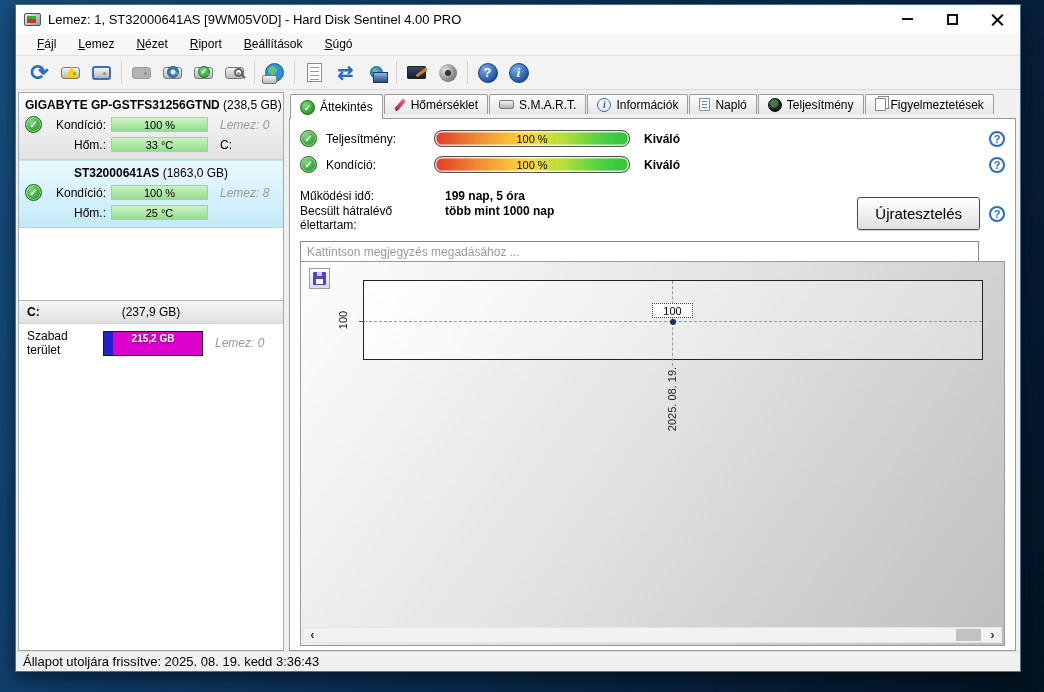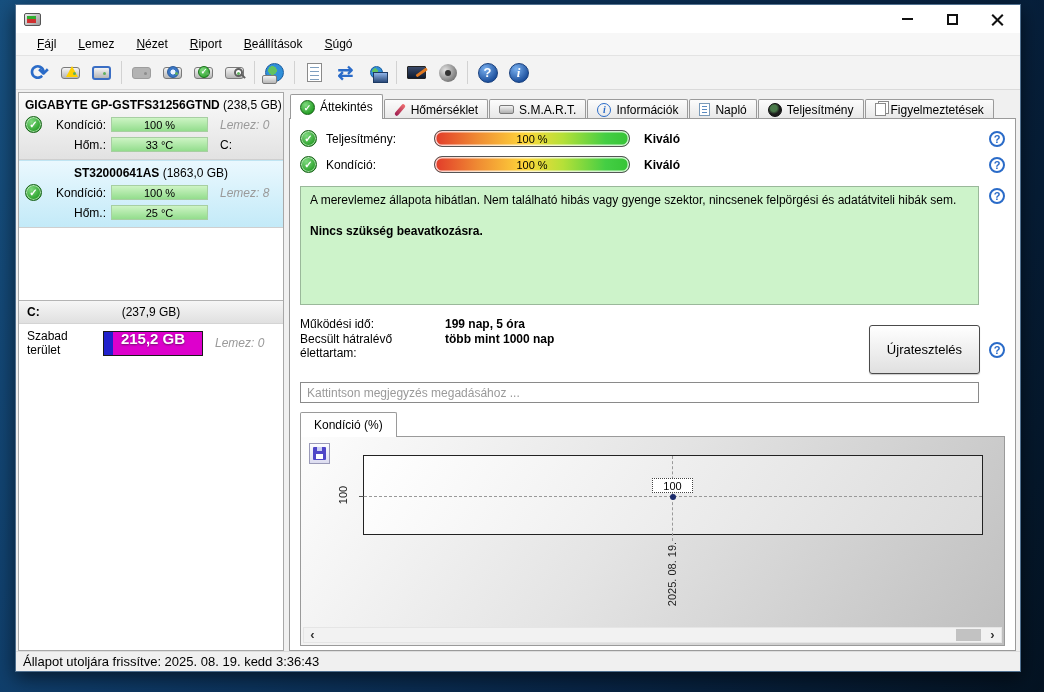--- a/index.html
+++ b/index.html
@@ -87,24 +87,24 @@
   .drive-list-space { flex: 1; background: #fff; }
   .partition-block { border-top: 1px solid #b4b4b4; }
   .part-header { display: flex; align-items: center; background: linear-gradient(#f6f6f6,#e0e0e0); border-bottom: 1px solid #d4d4d4; padding: 4px 8px; }
   .part-name { font-weight: bold; }
   .part-size { position: absolute; left: 50%; transform: translateX(-50%); }
   .part-header { position: relative; }
   .part-row { display: flex; align-items: center; padding: 5px 8px 6px; background: #fff; }
   .free-label { width: 76px; }
   .free-meter { width: 100px; height: 25px; border: 1px solid #1a1a1a; position: relative; flex: none;
     background: linear-gradient(90deg,#2222cc 0 9%,#dd00cc 9%); color: #fff; font-weight: bold;
-    text-align: center; font-size: 15px; line-height: 13px; text-shadow: 0 1px 2px #70106a; }
+    text-align: center; font-size: 10px; line-height: 13px; text-shadow: 0 1px 2px #70106a; }
   
   .main { flex: 1; display: flex; flex-direction: column; min-width: 0; padding: 2px 2px 0 5px; }
-  .tabbar { display: flex; align-items: flex-end; height: 25px; flex: none; padding-left: 1px; }
+  .tabbar { display: flex; height: 25px; flex: none; padding-left: 1px; }
   .tab { display: flex; align-items: center; gap: 5px; padding: 0 9px; border: 1px solid #9a9a9a; border-bottom: none;
     background: linear-gradient(#fcfcfc,#e7e7e7); margin-right: 1px; height: 20px; border-radius: 2px 2px 0 0; white-space: nowrap; }
   .tab.active { background: #fff; height: 25px; position: relative; z-index: 2; font-weight: normal; }
   .ti { flex: none; display: inline-block; }
   .ti-check { width: 15px; height: 15px; border-radius: 50%; background: radial-gradient(circle at 35% 30%,#7fd97f,#1f9a1f 80%); border: 1px solid #136013; color: #fff; font-size: 9px; font-weight: bold; text-align: center; line-height: 14px; }
   .ti-check::before { content: "✓"; }
   .ti-thermo { width: 4px; height: 14px; background: linear-gradient(#f07070,#9c1a50); border-radius: 2px; transform: rotate(40deg); margin: 0 4px; }
   .ti-smart { width: 15px; height: 9px; background: linear-gradient(#f4f4f4,#b0b0b0); border: 1px solid #7a7a7a; border-radius: 2px; }
   .ti-info { width: 14px; height: 14px; border-radius: 50%; border: 1px solid #2a6bc8; color: #2a6bc8; font-weight: bold; font-size: 10px; text-align: center; line-height: 12px; font-family: "Liberation Serif", serif; font-style: italic; }
   .ti-info::before { content: "i"; }
@@ -127,21 +127,21 @@
   .status-row { display: flex; align-items: flex-start; margin-top: 9px; }
   .status-box { flex: 1; background: #cdf3ca; border: 1px solid #9ab89a; padding: 6px 9px; height: 119px; }
   .status-advice { font-weight: bold; margin-top: 17px; }
   .status-row .help-ic { margin-left: 10px; margin-top: 2px; }
   .stats-row { display: flex; align-items: flex-start; margin-top: 12px; }
   .stats { flex: 1; }
   .stat-line { display: flex; margin-bottom: 1px; }
   .stat-label { width: 145px; }
   .stat-value { font-weight: bold; }
   .retest-wrap { display: flex; align-items: center; gap: 9px; margin-top: 8px; }
-  .retest-btn { padding: 16px 17px; border: 1px solid #4a4a4a; border-radius: 3px; background: linear-gradient(#ffffff,#e0e0e0); font-size: 13px; font-family: inherit; box-shadow: 0 1px 1px rgba(0,0,0,.2); }
+  .retest-btn { padding: 7px 17px; border: 1px solid #4a4a4a; border-radius: 3px; background: linear-gradient(#ffffff,#e0e0e0); font-size: 15px; font-family: inherit; box-shadow: 0 1px 1px rgba(0,0,0,.2); }
   .comment-input { margin-top: 8px; height: 21px; border: 1px solid #8a8a8a; padding: 2px 6px; font-size: 12px; width: calc(100% - 26px); font-family: inherit; background: #fff; }
   .comment-input::placeholder { color: #9a9a9a; }
   
   .chart-tab-row { margin-top: 9px; display: flex; flex: none; }
   .chart-tab { padding: 5px 13px; border: 1px solid #9a9a9a; border-bottom: none; background: #fff; border-radius: 2px 2px 0 0; position: relative; z-index: 2; }
   .chart-panel { flex: 1; border: 1px solid #9a9a9a; background: linear-gradient(125deg,#fdfdfd 0%,#e4e4e4 45%,#bfbfbf 100%); position: relative; margin-top: -1px; min-height: 0; }
   .save-ic { position: absolute; left: 8px; top: 6px; width: 21px; height: 21px; background: linear-gradient(#fdfdff,#dcdcf0); border: 1px solid #9a9ab8; display: flex; align-items: center; justify-content: center; }
   .floppy { width: 13px; height: 13px; background: #4f46c8; position: relative; border-radius: 1px; }
   .floppy::before { content:""; position: absolute; left: 4px; top: 0; width: 5px; height: 4px; background: #cdd0f5; }
   .floppy::after { content:""; position: absolute; left: 3px; bottom: 1px; width: 7px; height: 5px; background: #fff; }
@@ -162,20 +162,21 @@
   .statusbar { height: 20px; background: #f0f0f0; border-top: 1px solid #dddddd; display: flex; align-items: center; padding-left: 7px; flex: none; font-size: 13px; }
 </style>
 </head>
 <body>
 
 <div id="desktop">
   <div id="window">
 
     <div class="titlebar">
       <span class="app-ic"></span>
+      <span class="title-text">Lemez: 1, ST32000641AS [9WM05V0D]  -  Hard Disk Sentinel 4.00 PRO</span>
       <span class="win-controls">
         <span class="win-btn">
             <span class="glyph-min"></span>
           </span>
         <span class="win-btn">
             <span class="glyph-max"></span>
           </span>
         <span class="win-btn">
             <span class="glyph-close">
               <i></i>
@@ -360,50 +361,40 @@
           </div>
 
           <div class="meter-row">
             <span class="check-ic"></span>
             <span class="meter-label">Kondíció:</span>
             <span class="big-meter">100 %</span>
             <span class="rating">Kiváló</span>
             <span class="row-help help-ic"></span>
           </div>
 
-          <div class="status-row">
-            <div class="status-box">
-              <div>A merevlemez állapota hibátlan. Nem található hibás vagy gyenge szektor, nincsenek felpörgési és adatátviteli hibák sem.</div>
-              <div class="status-advice">Nincs szükség beavatkozásra.</div>
-            </div>
-            <span class="help-ic"></span>
-          </div>
 
           <div class="stats-row">
             <div class="stats">
               <div class="stat-line">
                 <span class="stat-label">Működési idő:</span>
                 <span class="stat-value">199 nap, 5 óra</span>
               </div>
               <div class="stat-line">
                 <span class="stat-label">Becsült hátralévő élettartam:</span>
                 <span class="stat-value">több mint 1000 nap</span>
               </div>
             </div>
             <div class="retest-wrap">
               <button class="retest-btn">Újratesztelés</button>
               <span class="help-ic"></span>
             </div>
           </div>
 
           <input class="comment-input" type="text" placeholder="Kattintson megjegyzés megadásához ..." style="">
 
-          <div class="chart-tab-row">
-            <span class="chart-tab">Kondíció  (%)</span>
-          </div>
 
           <div class="chart-panel">
             <span class="save-ic">
                 <span class="floppy"></span>
               </span>
             <div class="plot">
               <span class="hgrid"></span>
               <span class="hgrid-tick"></span>
               <span class="vgrid"></span>
               <span class="point"></span>

